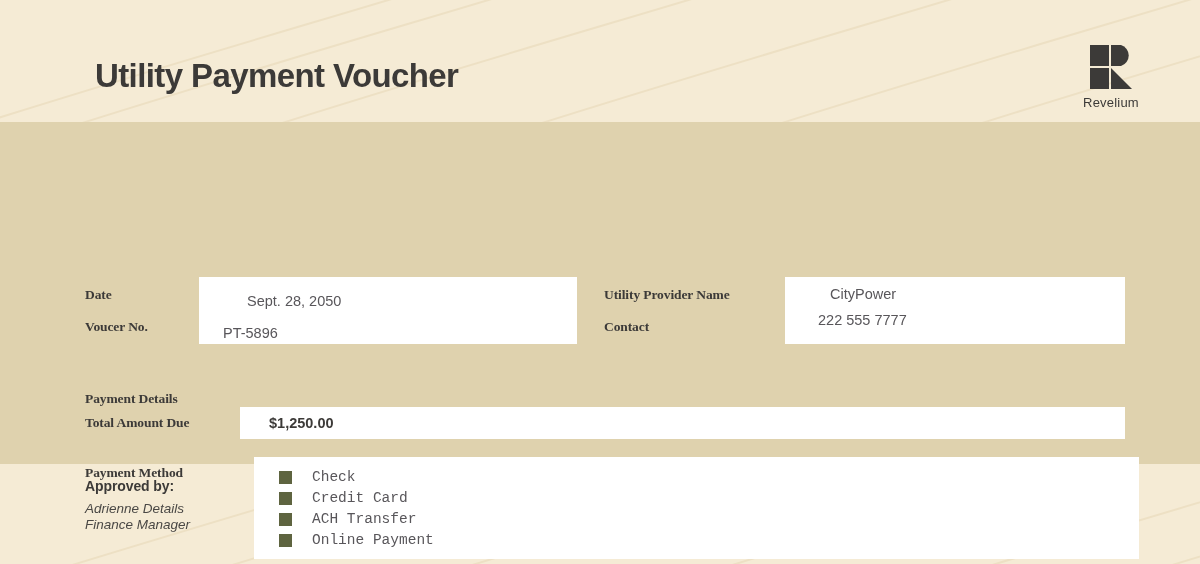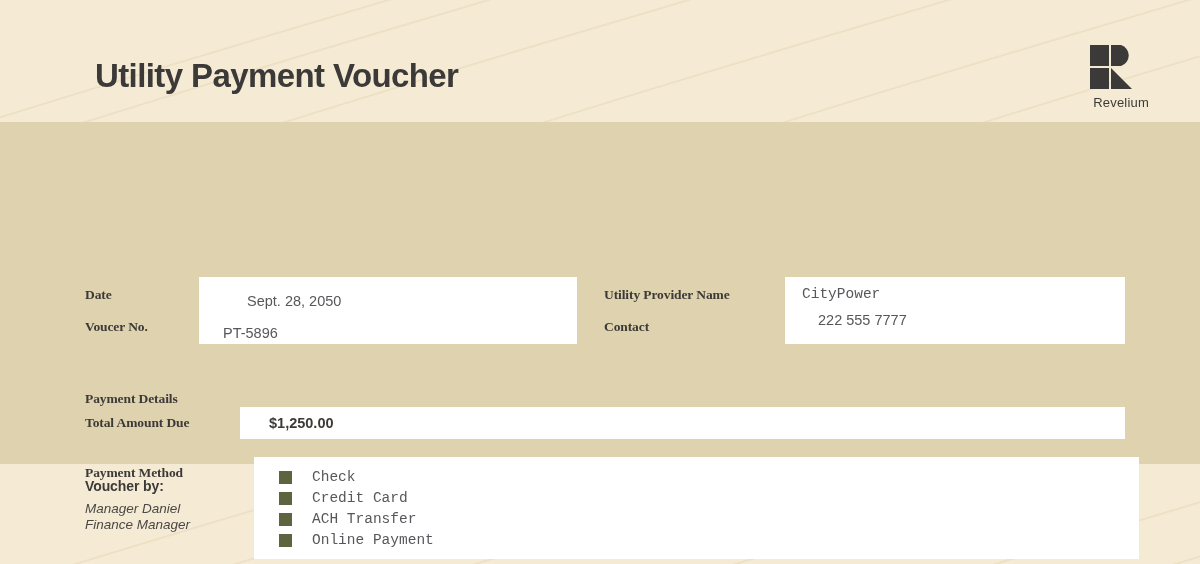--- a/index.html
+++ b/index.html
@@ -46,21 +46,21 @@
     font-weight: bold;
     letter-spacing: -0.6px;
     color: #3C3A38;
     white-space: nowrap;
   }
 
   .brand {
     position: absolute;
     left: 1046px; top: 44px;
     width: 76px;
-    text-align: right;
+    text-align: center;
   }
   .brand-mark {
     display: block;
     margin: 0 auto;
   }
   .brand-name {
     display: block;
     margin-top: 5px;
     font-size: 13px;
     color: #3C3A38;
@@ -209,21 +209,21 @@
 
     <div class="box" style="left:199px; top:155px; width:378px; height:67px;">
       <div class="box-line" style="left:24px; top:16px;margin-left:24px;">Sept. 28, 2050</div>
       <div class="box-line" style="left:24px; top:48px;">PT-5896</div>
     </div>
 
     <div class="field-label" style="left:604px; top:165px;">Utility Provider Name</div>
     <div class="field-label" style="left:604px; top:197px;">Contact</div>
 
     <div class="box" style="left:785px; top:155px; width:340px; height:67px;">
-      <div class="box-line" style="left:17px; top:9px;font-family:Liberation Mono, monospace;">CityPower</div>
+      <div class="box-line" style="left:45px; top:9px;">CityPower</div>
       <div class="box-line" style="left:33px; top:35px;">222 555 7777</div>
     </div>
 
     <div class="field-label" style="left:85px; top:269px;">Payment Details</div>
 
     <div class="field-label" style="left:85px; top:293px;">Total Amount Due</div>
 
     <div class="box" style="left:240px; top:285px; width:885px; height:32px;">
       <div class="box-line strong" style="left:29px; top:8px;">$1,250.00</div>
     </div>
@@ -251,18 +251,18 @@
         <span class="checkbox"></span>
         <span class="check-label">Online Payment</span>
       </div>
 
     </div>
 
   </div>
 
   <div class="footer-band"></div>
 
-  <div class="approved-label">Voucher by:</div>
-  <div class="signer-name">Manager Daniel</div>
+  <div class="approved-label">Approved by:</div>
+  <div class="signer-name">Adrienne Details</div>
   <div class="signer-role">Finance Manager</div>
   <div class="due-date">Due Date: Sept. 30, 2050</div>
 
 </div>
 
 </body></html>

